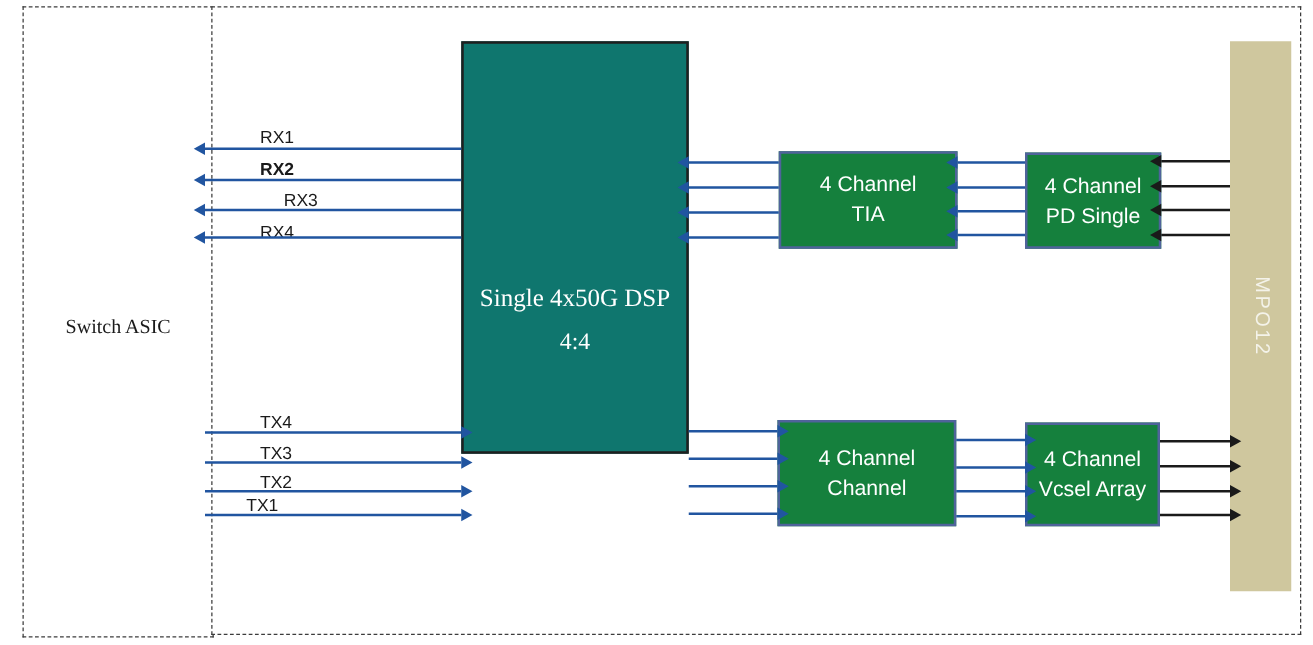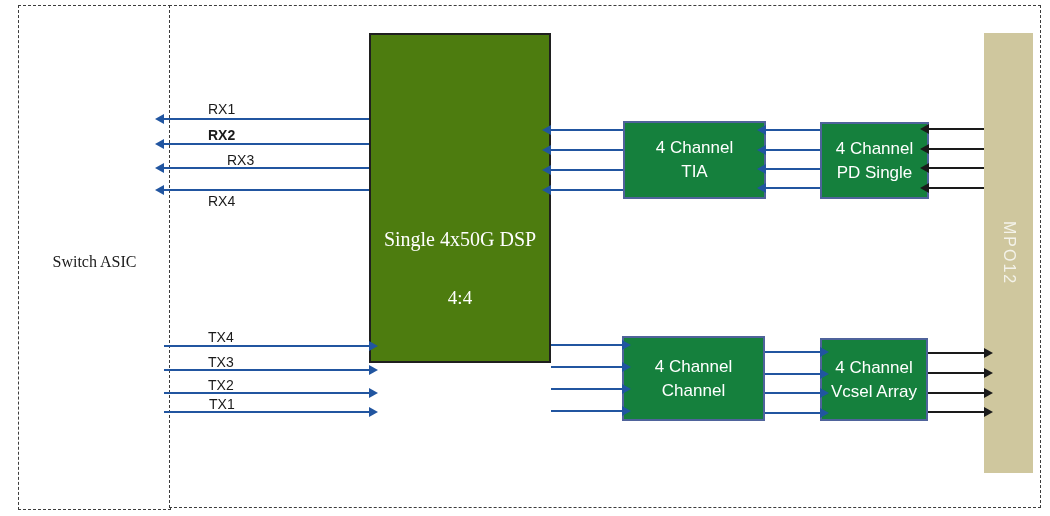--- a/index.html
+++ b/index.html
@@ -39,32 +39,32 @@
     box-sizing: border-box;
     color: #ffffff;
     display: flex; flex-direction: column;
     align-items: center; justify-content: center;
     text-align: center;
   }
   .blue-box .bb-line { font-size: 17px; line-height: 24px; }
   .dsp-box {
     position: absolute;
     left: 199px; top: 27px; width: 182px; height: 330px;
-    background: #4d7c0f;
+    background: #0f766e;
     border: 2px solid #1f1f1f;
     box-sizing: border-box;
     color: #ffffff;
   }
   .dsp-text {
     position: absolute; top: 192px; left: 0; right: 0;
     text-align: center;
     font-family: "Liberation Serif", serif;
   }
   .dsp-title { font-size: 20px; line-height: 24px; }
-  .dsp-ratio { font-size: 19px; margin-top: 36px; }
+  .dsp-ratio { font-size: 19px; margin-top: 12px; }
   .mpo-box {
     position: absolute;
     left: 814px; top: 27px; width: 49px; height: 440px;
     background: #cfc79e;
     display: flex; align-items: center; justify-content: center;
   }
   .mpo-label {
     writing-mode: vertical-rl;
     font-size: 16px;
     letter-spacing: 2px;
@@ -135,31 +135,31 @@
       <div class="bb-line">Vcsel Array</div>
     </div>
 
     <div class="mpo-box">
       <div class="mpo-label">MPO12</div>
     </div>
 
     <div class="lane-label" style="left:38px; top:96px;">RX1</div>
     <div class="lane-label" style="left:38px; top:122px;font-weight:bold;">RX2</div>
     <div class="lane-label" style="left:38px; top:147px;margin-left:19px;">RX3</div>
-    <div class="lane-label" style="left:38px; top:172px;margin-top:16px;">RX4</div>
+    <div class="lane-label" style="left:38px; top:172px;">RX4</div>
 
     <div class="arrow left" style="left:-6px; top:112px; width:205px;"></div>
     <div class="arrow left" style="left:-6px; top:137px; width:205px;"></div>
     <div class="arrow left" style="left:-6px; top:161px; width:205px;"></div>
     <div class="arrow left" style="left:-6px; top:183px; width:205px;"></div>
 
     <div class="lane-label" style="left:38px; top:324px;">TX4</div>
     <div class="lane-label" style="left:38px; top:349px;">TX3</div>
     <div class="lane-label" style="left:38px; top:372px;">TX2</div>
-    <div class="lane-label" style="left:39px; top:391px;">TX1</div>
+    <div class="lane-label" style="left:27px; top:391px;">TX1</div>
 
     <div class="arrow right" style="left:-6px; top:339px; width:205px;"></div>
     <div class="arrow right" style="left:-6px; top:363px; width:205px;"></div>
     <div class="arrow right" style="left:-6px; top:386px; width:205px;"></div>
     <div class="arrow right" style="left:-6px; top:405px; width:205px;"></div>
 
     <div class="arrow left" style="left:381px; top:123px; width:72px;"></div>
     <div class="arrow left" style="left:381px; top:143px; width:72px;"></div>
     <div class="arrow left" style="left:381px; top:163px; width:72px;"></div>
     <div class="arrow left" style="left:381px; top:183px; width:72px;"></div>

